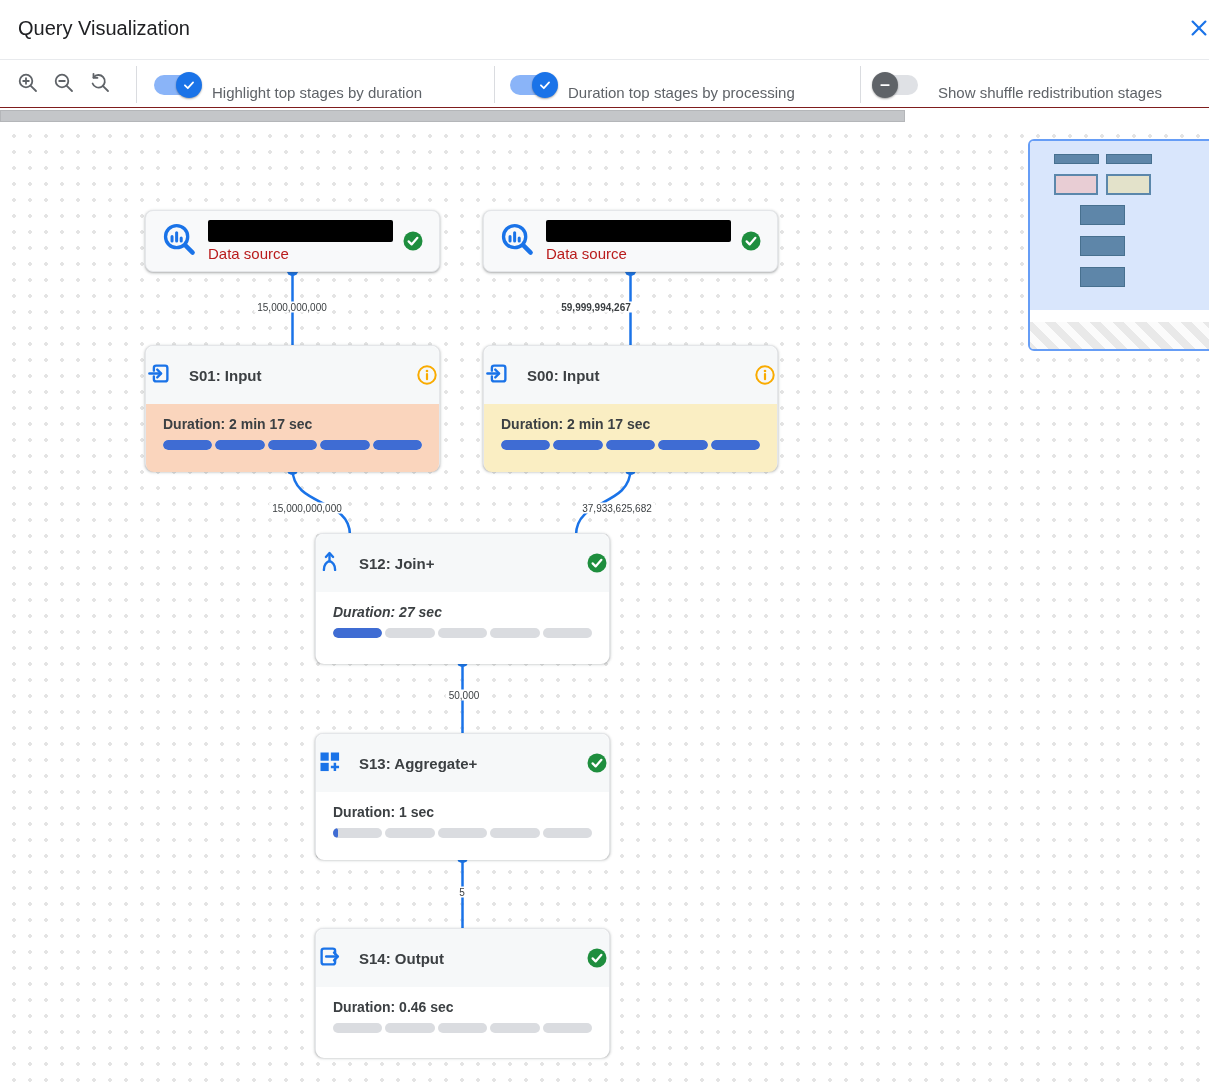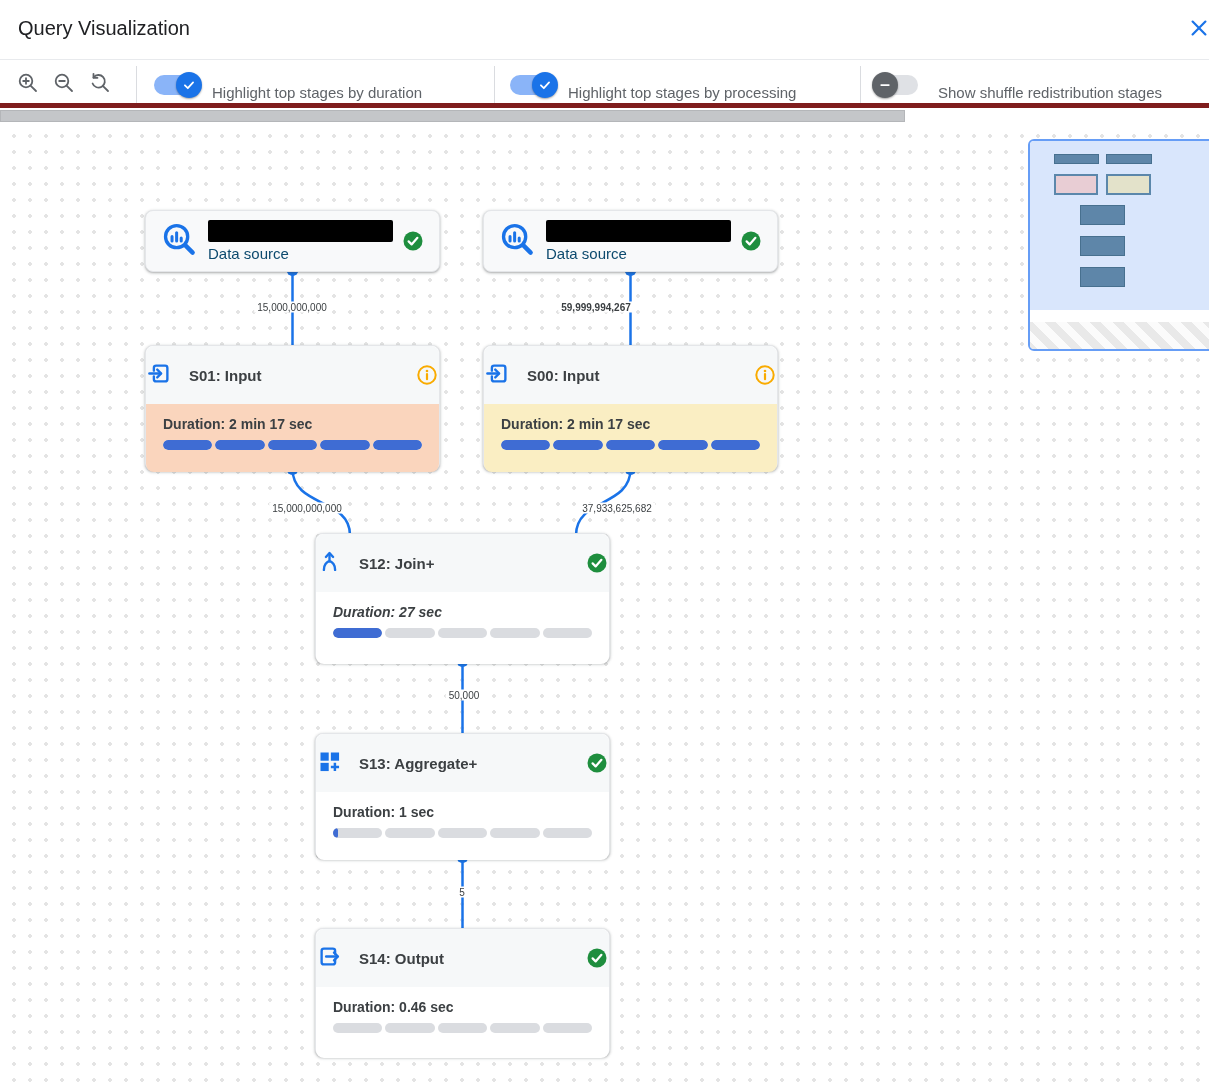--- a/index.html
+++ b/index.html
@@ -6,21 +6,21 @@
   html,body { background:#fff; }
   body { font-family:"Liberation Sans", sans-serif; color:#202124; }
   #app { position:relative; width:1209px; height:1090px; background:#fff; overflow:hidden; }
 
   
   .titlebar { position:absolute; left:0; top:0; width:1229px; height:60px; background:#fff; border-bottom:1px solid #e8eaed; }
   .title { position:absolute; left:18px; top:17px; font-size:20px; font-weight:400; color:#202124; }
   .close-btn { position:absolute; right:16px; top:16px; width:28px; height:28px; cursor:pointer; display:flex; align-items:center; justify-content:center; }
 
   
-  .toolbar { position:absolute; left:0; top:61px; width:1229px; height:47px; background:#fff; border-bottom:5px solid #7f1d1d; }
+  .toolbar { position:absolute; left:0; top:61px; width:1229px; height:47px; background:#fff; border-bottom:1px solid #7f1d1d; }
   .tool-icon { position:absolute; top:10px; width:28px; height:28px; display:flex; align-items:center; justify-content:center; cursor:pointer; }
   .v-div { position:absolute; top:5px; width:1px; height:37px; background:#dadce0; }
 
   .toggle { position:absolute; top:11px; width:48px; height:26px; cursor:pointer; }
   .toggle .track { position:absolute; left:2px; top:3px; width:42px; height:20px; border-radius:10px; }
   .toggle .knob { position:absolute; top:0; width:26px; height:26px; border-radius:50%; display:flex; align-items:center; justify-content:center; box-shadow:0 1px 2px rgba(0,0,0,.35); }
   .toggle.on .track { background:#8ab4f8; }
   .toggle.on .knob { right:-2px; background:#1a73e8; }
   .toggle.off .track { background:#dfe1e5; }
   .toggle.off .knob { left:-2px; background:#5f6368; }
@@ -38,21 +38,21 @@
 
   .edge-label { position:absolute; transform:translate(-50%,-50%); font-size:10px; color:#3c4043;
     background:#fff; padding:0 3px; white-space:nowrap; }
 
   
   .node { position:absolute; width:295px; border-radius:8px; background:#fff;
     border:1px solid #e4e6e9; box-shadow:0 1px 2px rgba(60,64,67,.3), 0 1px 3px 1px rgba(60,64,67,.12); cursor:pointer; }
   .ds-card { height:62px; background:#f8f9fa; display:flex; align-items:center; padding:0 14px; }
   .ds-text { flex:1; margin-left:10px; min-width:0; }
   .redaction { width:185px; height:22px; background:#000; border-radius:2px; }
-  .ds-label { margin-top:3px; font-size:15px; color:#0c4a6e; }
+  .ds-label { margin-top:3px; font-size:15px; color:#b91c1c; }
 
   .stage-header { height:58px; background:#f6f8f9; border-radius:8px 8px 0 0; display:flex; align-items:center; padding:0 0; }
   .stage-title { flex:1; margin-left:16px; font-size:15px; font-weight:700; color:#3c4043; }
   .stage-body { border-radius:0 0 8px 8px; padding:12px 17px 0 17px; background:#fff; }
   .stage-body.peach { background:#fad5bd; }
   .stage-body.yellow { background:#faeec3; }
   .duration { font-size:14px; font-weight:700; color:#3c4043; }
   .progress { display:flex; gap:3px; margin-top:8px; height:10px; }
   .progress .seg { flex:1; height:10px; background:#dadce0; border-radius:5px; overflow:hidden; }
   .progress .seg .seg-fill { height:100%; background:#3f6cd3; border-radius:5px; }
@@ -130,21 +130,21 @@
     <div class="v-div" style="left:494px;"></div>
 
     <div class="toggle on" style="left:508px;">
       <div class="track"></div>
       <div class="knob">
         <svg width="14" height="14" viewBox="0 0 24 24">
             <path d="M5 12.5 L10 17.5 L19 7.5" stroke="#fff" stroke-width="3" fill="none" stroke-linecap="round" stroke-linejoin="round"></path>
           </svg>
       </div>
     </div>
-    <div class="toggle-label" style="left:568px;">Highlight top stages by processing</div>
+    <div class="toggle-label" style="left:568px;">Duration top stages by processing</div>
 
     <div class="v-div" style="left:860px;"></div>
 
     <div class="toggle off" style="left:874px;">
       <div class="track"></div>
       <div class="knob">
         <svg width="14" height="14" viewBox="0 0 24 24">
             <line x1="5.5" y1="12" x2="18.5" y2="12" stroke="#fff" stroke-width="3" stroke-linecap="round"></line>
           </svg>
       </div>

